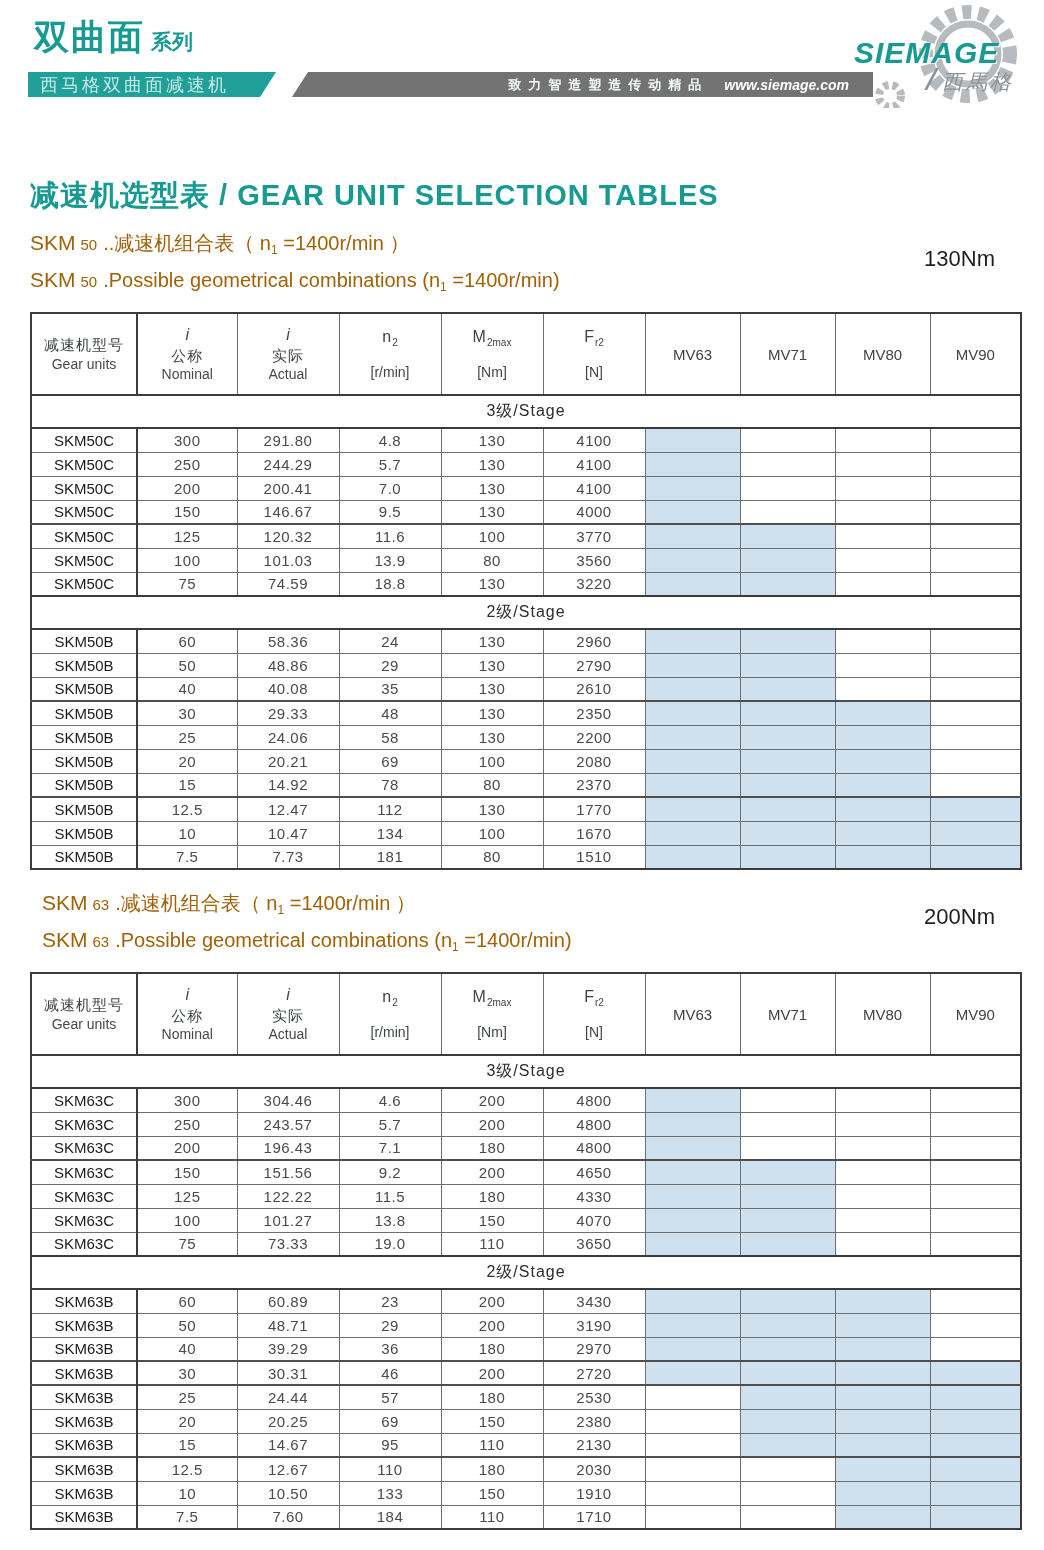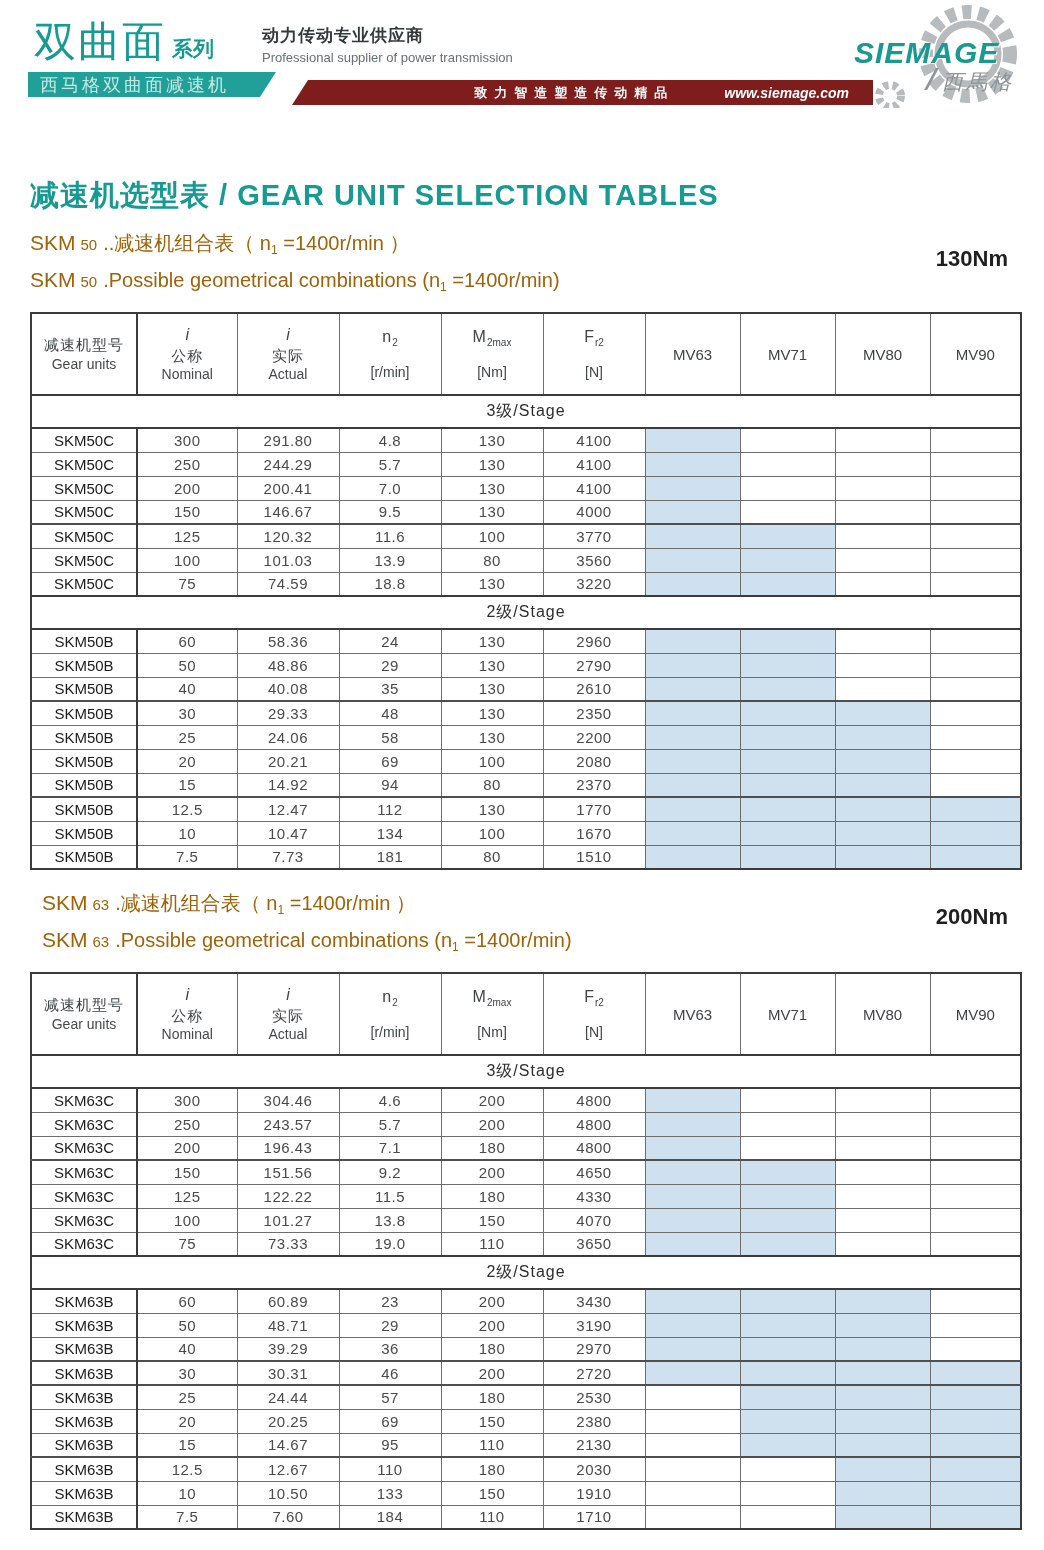--- a/index.html
+++ b/index.html
@@ -3,52 +3,52 @@
 <meta charset="utf-8">
 <style>
   * { margin:0; padding:0; box-sizing:border-box; }
   html,body { background:#ffffff; }
   body { width:1044px; height:1550px; font-family:"Liberation Sans", sans-serif; position:relative; }
   .page { position:relative; width:1044px; height:1550px; background:#ffffff; overflow:hidden; }
 
   
   .hdr { position:absolute; left:0; top:0; width:1044px; height:110px; }
   .brand { position:absolute; left:34px; top:14px; color:#169a92; white-space:nowrap; }
-  .brand-main { font-size:42px; font-weight:normal; letter-spacing:2px; }
+  .brand-main { font-size:35px; font-weight:bold; letter-spacing:2px; }
   .brand-sub { font-size:21px; font-weight:bold; margin-left:6px; }
   .supplier { position:absolute; left:262px; top:24px; }
   .supplier-cn { font-size:17px; font-weight:bold; color:#33383a; letter-spacing:1px; }
   .supplier-en { font-size:13px; color:#677073; margin-top:3px; }
   .banner { position:absolute; left:28px; top:72px; width:845px; height:25px;padding-left:26px; }
   .banner-left { position:absolute; left:0; top:0; width:248px; height:100%; background:#21a099;
                  clip-path:polygon(0 0,100% 0,calc(100% - 16px) 100%,0 100%);
                  display:flex; align-items:center; padding-left:12px; }
   .banner-left span { font-size:18px; letter-spacing:3px; color:rgba(238,250,248,0.8); }
-  .banner-right { position:absolute; left:264px; top:0; right:0; height:100%; background:#7f1d1d;
+  .banner-right { position:absolute; left:264px; top:0; right:0; height:100%; background:#737373;
                   clip-path:polygon(16px 0,100% 0,100% 100%,0 100%);
-                  display:flex; align-items:center; justify-content:flex-end; padding-right:24px; gap:50px;margin-top:8px; }
+                  display:flex; align-items:center; justify-content:flex-end; padding-right:24px; gap:16px; }
   .slogan { font-size:13px; font-weight:bold; letter-spacing:7px; color:#f3fbfa; }
   .url { font-size:14px; font-weight:bold; font-style:italic; color:#ffffff; }
 
   .logo { position:absolute; right:8px; top:2px; width:184px; height:106px; }
   .logo svg { position:absolute; right:4px; top:0; }
   .logo-text { position:absolute; left:2px; top:34px; font-size:30px; font-weight:bold; font-style:italic;
                color:#169a92; letter-spacing:1px; text-shadow:1px 1px 0 #ffffff; }
   .logo-slash { position:absolute; left:78px; top:66px; width:3px; height:22px; background:#8d9497; transform:skewX(-28deg); }
   .logo-cn { position:absolute; left:90px; top:66px; font-size:21px; font-style:italic; color:#8d9497; letter-spacing:3px; }
 
   
   .page-title { position:absolute; left:30px; top:176px; font-size:29px; font-weight:bold;
                 color:#169a92; letter-spacing:1px; white-space:nowrap; }
   .skm-block { position:absolute; left:30px; }
   .skm-line { font-size:20px; color:#a16207; line-height:30px; white-space:nowrap; }
   .skm-model { font-size:21px; }
   .skm-size { font-size:15px; margin:0 6px 0 5px; }
   .subsm { font-size:12px; vertical-align:-4px; }
-  .torque { position:absolute; right:36px; font-size:22px; font-weight:bold; color:#1f1f1f; }
+  .torque { position:absolute; right:49px; font-size:22px; font-weight:normal; color:#1f1f1f; }
 
   
   .tblwrap { position:absolute; left:30px; }
   table.gear { border-collapse:collapse; table-layout:fixed; width:990px; background:#ffffff;
                border:2px solid #3b3b3b; }
   .gear th, .gear td { border:1px solid #6e6e6e; padding:0; }
   .gear th { height:82px; background:#ffffff; font-weight:normal; }
   .gear th:first-child, .gear td:first-child { border-right:2px solid #3b3b3b; }
   .gear tr:first-child th { border-bottom:2px solid #3b3b3b; }
   .hs { display:flex; flex-direction:column; align-items:center; justify-content:center; height:100%; line-height:1.3; }
@@ -70,24 +70,20 @@
 </style>
 </head>
 <body>
 
 <div class="page">
 
   <header class="hdr">
     <div class="brand">
       <span class="brand-main">双曲面</span><span class="brand-sub">系列</span>
     </div>
-    <div class="supplier">
-      <div class="supplier-cn">动力传动专业供应商</div>
-      <div class="supplier-en">Professional supplier of power transmission</div>
-    </div>
     <div class="banner">
       <div class="banner-left">
         <span>西马格双曲面减速机</span>
       </div>
       <div class="banner-right">
         <span class="slogan">致力智造塑造传动精品</span>
         <span class="url">www.siemage.com</span>
       </div>
     </div>
     <div class="logo">
@@ -336,21 +332,21 @@
             <td class="val">2080</td>
             <td class="mv shaded"></td>
             <td class="mv shaded"></td>
             <td class="mv shaded"></td>
             <td class="mv"></td>
           </tr>
           <tr class="data">
             <td class="model">SKM50B</td>
             <td class="val">15</td>
             <td class="val">14.92</td>
-            <td class="val">94</td>
+            <td class="val">78</td>
             <td class="val">80</td>
             <td class="val">2370</td>
             <td class="mv shaded"></td>
             <td class="mv shaded"></td>
             <td class="mv shaded"></td>
             <td class="mv"></td>
           </tr>
           <tr class="data sep">
             <td class="model">SKM50B</td>
             <td class="val">12.5</td>

